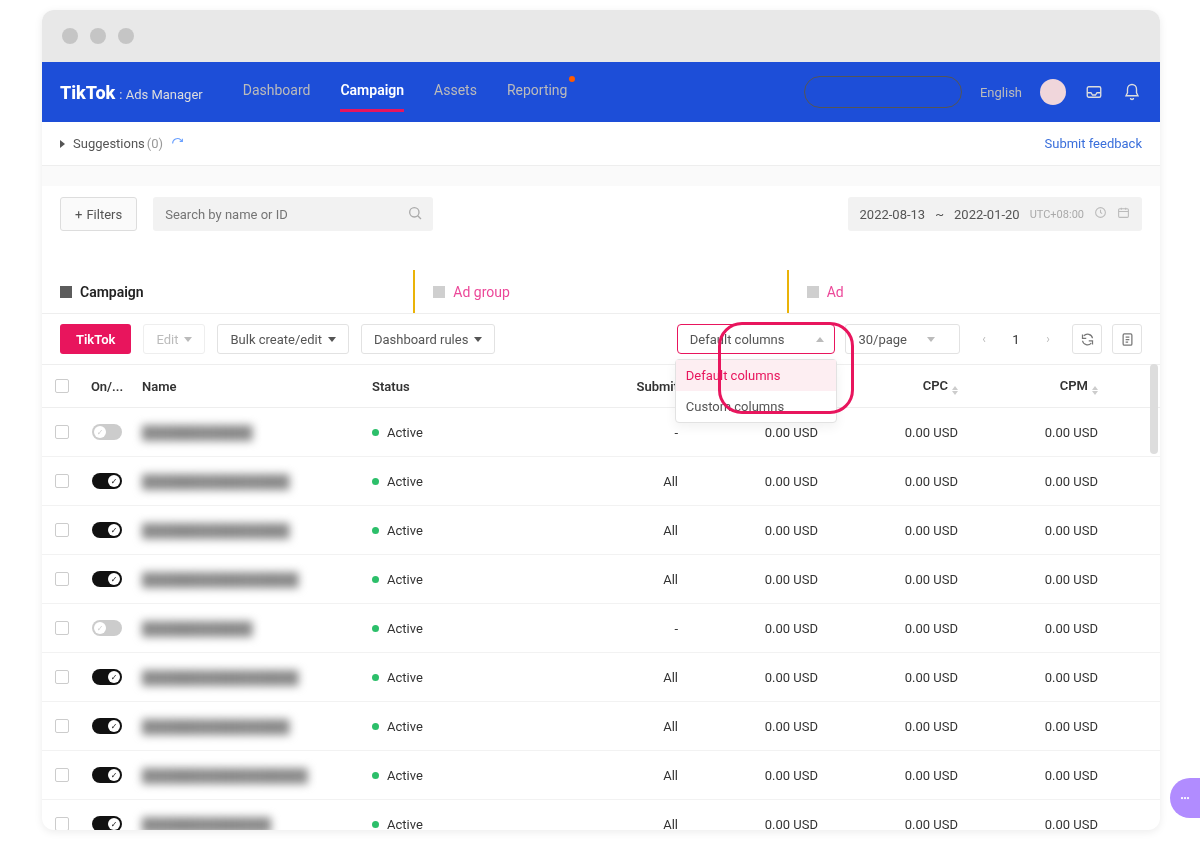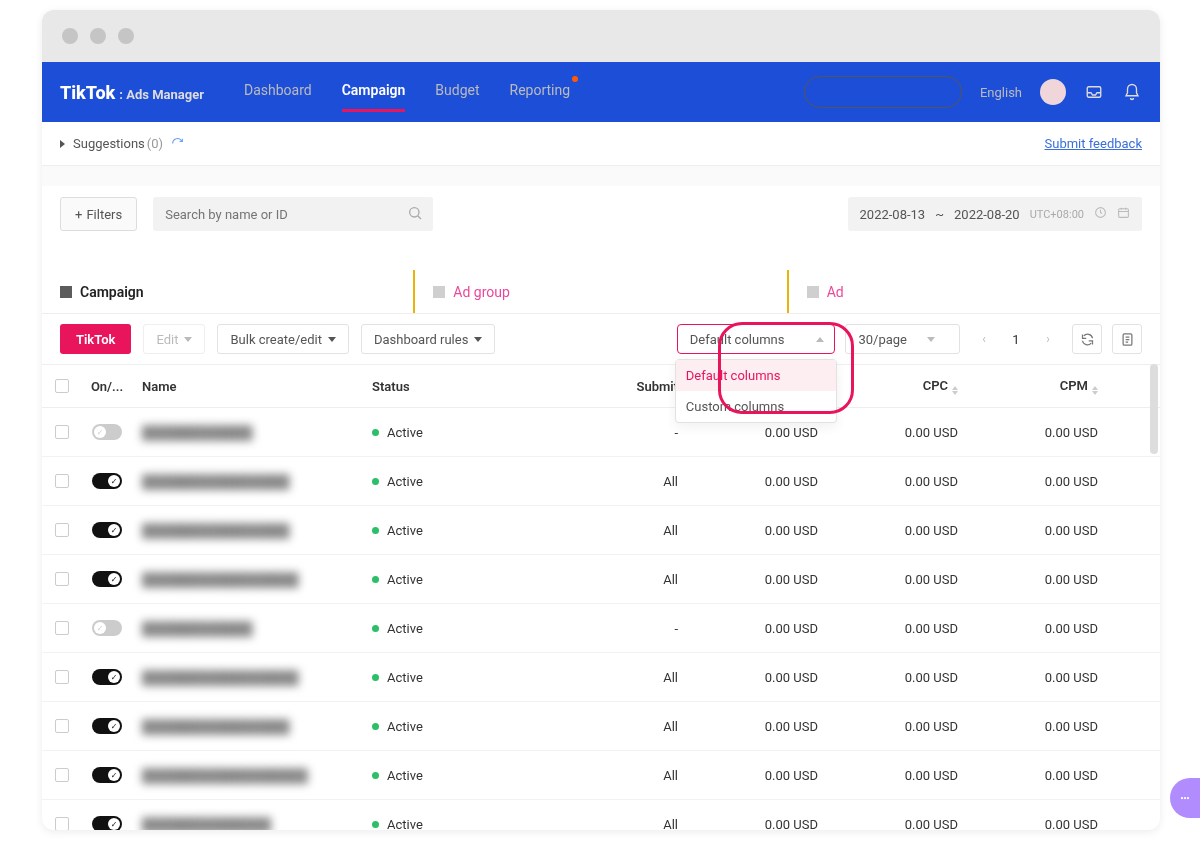--- a/index.html
+++ b/index.html
@@ -3,37 +3,37 @@
 <meta charset="utf-8">
 <style>
   * { box-sizing: border-box; margin: 0; padding: 0; font-family: -apple-system, BlinkMacSystemFont, "Segoe UI", Roboto, Helvetica, Arial, sans-serif; }
   body { background: #fff; width: 1200px; height: 865px; overflow: hidden; position: relative; }
   .browser-frame { position: absolute; top: 10px; left: 42px; width: 1118px; height: 820px; background: #fff; border-radius: 12px; box-shadow: 0 2px 8px rgba(0,0,0,0.08); overflow: hidden; }
   .browser-top { height: 52px; background: #e8e8e8; display: flex; align-items: center; padding: 0 20px; gap: 12px; }
   .traffic-dot { width: 16px; height: 16px; border-radius: 50%; background: #c5c5c5; }
 
   .topbar { height: 60px; background: #1d4ed8; display: flex; align-items: center; padding: 0 18px; color: #fff; position: relative; }
   .brand { font-weight: 800; font-size: 18px; display: flex; align-items: baseline; }
-  .brand-suffix { font-weight: 700; font-size: 13px; color: #ddd; margin-left: 4px; }
+  .brand-suffix { font-weight: 400; font-size: 13px; color: #ddd; margin-left: 4px; }
   .nav { display: flex; gap: 30px; margin-left: 40px; font-size: 14px; }
   .nav-item { color: #bbb; cursor: pointer; position: relative; padding-bottom: 4px; }
   .nav-item.active { color: #fff; font-weight: 600; }
   .nav-item.active::after { content: ""; position: absolute; left: 0; right: 0; bottom: -10px; height: 3px; background: #e8155d; }
   .nav-item .dot-badge { position: absolute; top: -6px; right: -8px; width: 6px; height: 6px; background: #ff5a00; border-radius: 50%; }
   .topbar-right { margin-left: auto; display: flex; align-items: center; gap: 18px; }
   .search-pill { width: 158px; height: 32px; border: 1px solid #555; border-radius: 20px; background: transparent; }
   .lang { color: #bbb; font-size: 13px; }
   .avatar { width: 26px; height: 26px; border-radius: 50%; background: #f0d6db; }
   .icon-btn-top { width: 20px; height: 20px; color: #ddd; display: flex; align-items: center; justify-content: center; }
 
   .bar2 { height: 44px; display: flex; align-items: center; padding: 0 18px; font-size: 13px; color: #555; border-bottom: 1px solid #eee; }
   .chevron-right { display: inline-block; width: 0; height: 0; border-top: 4px solid transparent; border-bottom: 4px solid transparent; border-left: 5px solid #555; margin-right: 8px; }
   .suggestion-count { color: #999; margin-left: 2px; }
   .refresh-icon-small { margin-left: 8px; color: #6aa0ff; display: inline-flex; }
-  .feedback-link { margin-left: auto; color: #3a6fdb; cursor: pointer; text-decoration: underline; }
+  .feedback-link { margin-left: auto; color: #3a6fdb; cursor: pointer; }
 
   .spacer-gray { height: 20px; background: #fafafa; }
 
   .filterbar { height: 56px; display: flex; align-items: center; padding: 0 18px; gap: 16px; }
   .filters-btn { height: 34px; padding: 0 14px; border: 1px solid #ddd; background: #fafafa; font-size: 13px; color: #555; display: flex; align-items: center; cursor: pointer; border-radius: 3px; }
   .search-box { position: relative; flex: 0 0 280px; }
   .search-box input { width: 100%; height: 34px; border: none; background: #f2f2f2; border-radius: 3px; padding: 0 34px 0 12px; font-size: 13px; color: #333; outline: none; }
   .search-box .mag-icon { position: absolute; right: 10px; top: 8px; color: #aaa; }
   .date-box { margin-left: auto; height: 34px; background: #f2f2f2; border-radius: 3px; display: flex; align-items: center; padding: 0 12px; font-size: 13px; color: #555; gap: 10px; }
   .date-box .tz { font-size: 11px; color: #aaa; }
@@ -106,21 +106,21 @@
   </div>
 
   <div class="topbar">
     <div class="brand">
       <span>TikTok</span>
       <span class="brand-suffix">: Ads Manager</span>
     </div>
     <div class="nav">
       <div class="nav-item">Dashboard</div>
       <div class="nav-item active">Campaign</div>
-      <div class="nav-item">Budget</div>
+      <div class="nav-item">Assets</div>
       <div class="nav-item">
         <span>Reporting</span>
         <span class="dot-badge"></span>
       </div>
     </div>
     <div class="topbar-right">
       <div class="search-pill"></div>
       <div class="lang">English</div>
       <div class="avatar"></div>
       <div class="icon-btn-top">
@@ -163,21 +163,21 @@
       <span class="mag-icon">
         <svg width="16" height="16" viewBox="0 0 24 24" fill="none" stroke="currentColor" stroke-width="2">
             <circle cx="11" cy="11" r="7"></circle>
             <path d="M21 21l-5-5"></path>
           </svg>
       </span>
     </div>
     <div class="date-box">
       <span>2022-08-13</span>
       <span>~</span>
-      <span>2022-08-20</span>
+      <span>2022-01-20</span>
       <span class="tz">UTC+08:00</span>
       <span style="color:#bbb;">
         <svg width="13" height="13" viewBox="0 0 24 24" fill="none" stroke="currentColor" stroke-width="2">
             <circle cx="12" cy="12" r="9"></circle>
             <path d="M12 7v5l3 2"></path>
           </svg>
       </span>
       <span style="color:#bbb;">
         <svg width="13" height="13" viewBox="0 0 24 24" fill="none" stroke="currentColor" stroke-width="2">
             <rect x="3" y="5" width="18" height="16" rx="2"></rect>

